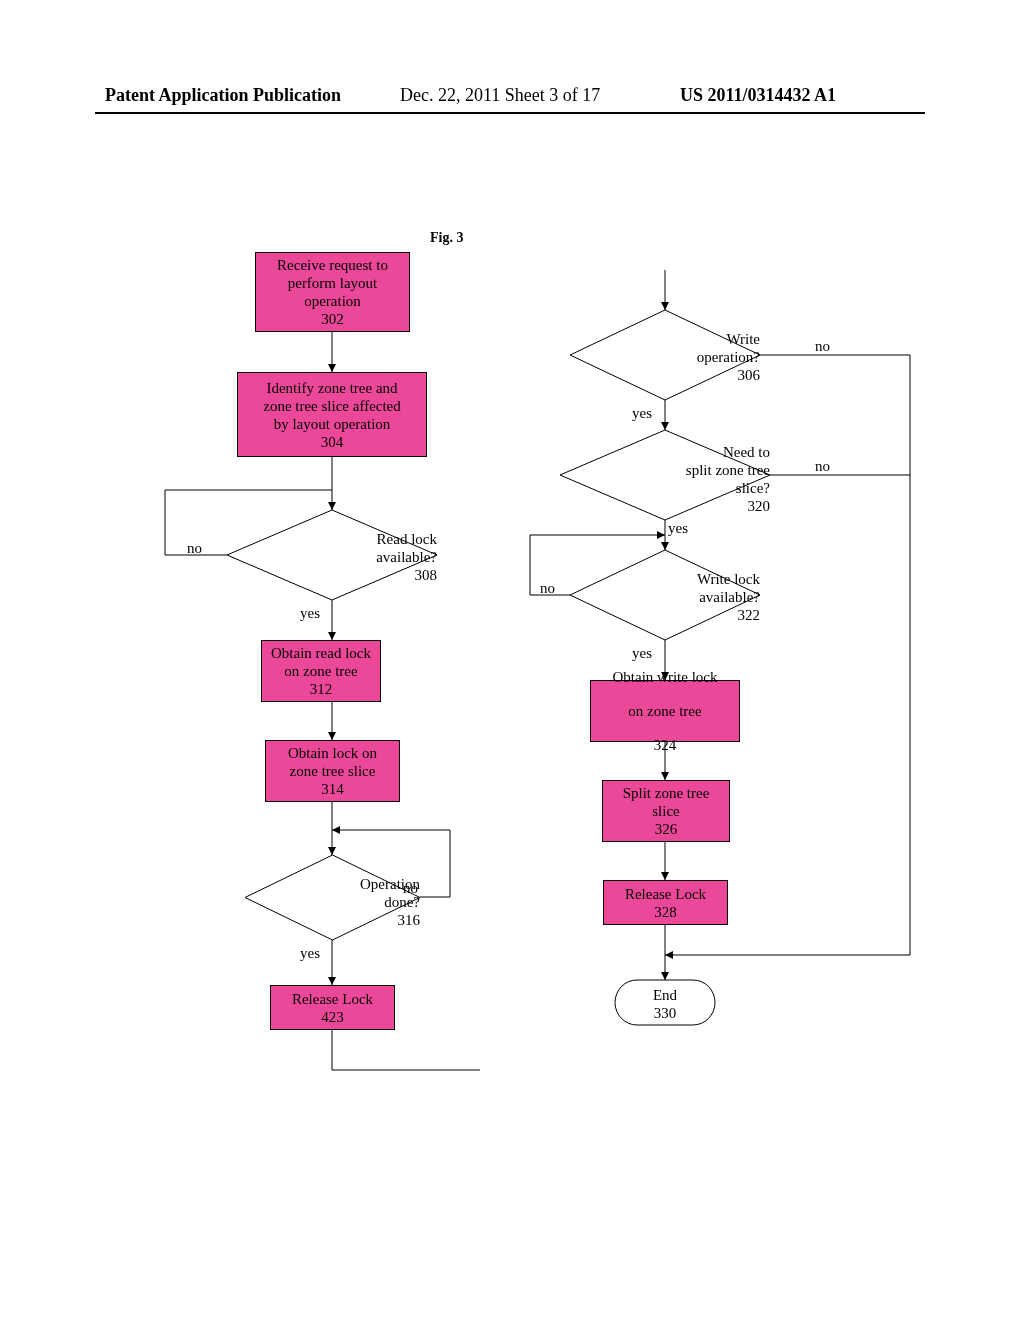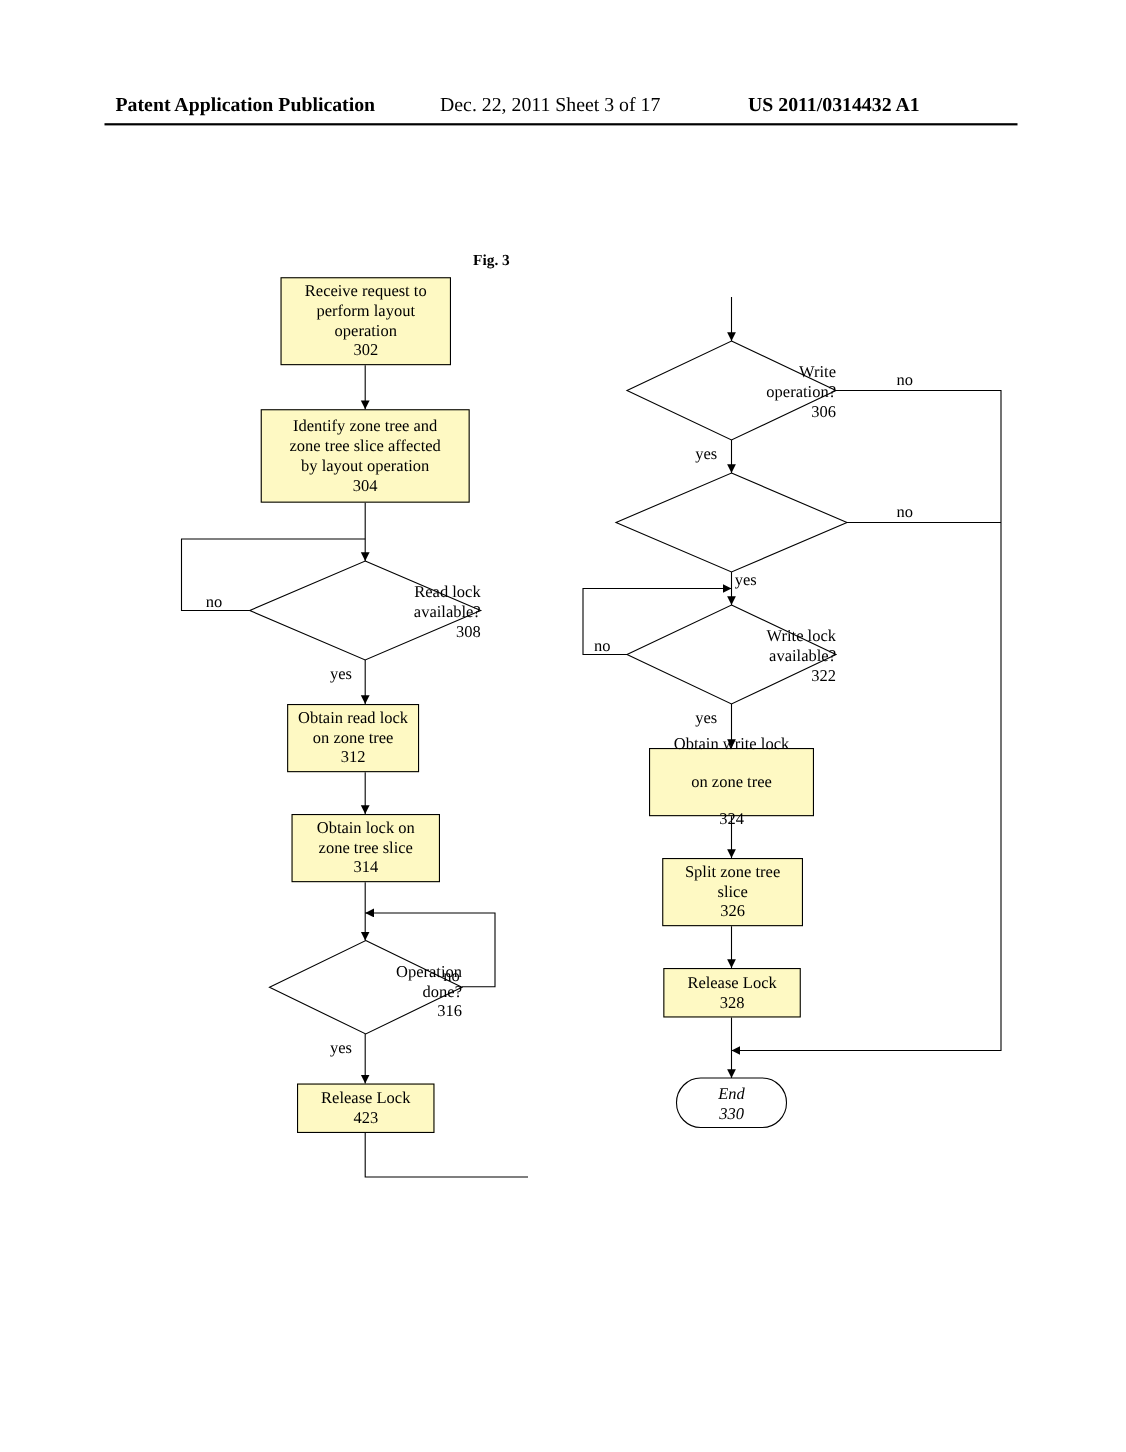--- a/index.html
+++ b/index.html
@@ -39,21 +39,21 @@
   .box {
     position: absolute;
     border: 1px solid #000;
     text-align: center;
     font-size: 15px;
     display: flex;
     flex-direction: column;
     justify-content: center;
     align-items: center;
     line-height: 1.2;
-    background: #fef9c3;
+    background: #ec4899;
     box-sizing: border-box;
     padding: 3px;
   }
   .diamond {
     position: absolute;
   }
   .diamond svg { position: absolute; top:0; left:0; }
   .diamond .dtext {
     position: absolute;
     width: 100%;
@@ -149,20 +149,26 @@
     <div>Write</div>
     <div>operation?</div>
     <div>306</div>
   </div>
 </div>
 
 <div class="diamond" style="left:560px; top:430px; width:210px; height:90px;">
   <svg width="210" height="90">
       <polygon class="arrow" points="105,0 210,45 105,90 0,45" fill="#fff"></polygon>
     </svg>
+  <div class="dtext" style="top:13px;">
+    <div>Need to</div>
+    <div>split zone tree</div>
+    <div>slice?</div>
+    <div>320</div>
+  </div>
 </div>
 
 <div class="diamond" style="left:570px; top:550px; width:190px; height:90px;">
   <svg width="190" height="90">
       <polygon class="arrow" points="95,0 190,45 95,90 0,45" fill="#fff"></polygon>
     </svg>
   <div class="dtext" style="top:20px;">
     <div>Write lock</div>
     <div>available?</div>
     <div>322</div>
@@ -183,21 +189,21 @@
 
 <div class="box" style="left:603px; top:880px; width:125px; height:45px;">
   <div>Release Lock</div>
   <div>328</div>
 </div>
 
 <div class="term" style="left:615px; top:980px; width:100px; height:45px;">
   <svg width="100" height="45">
     <path class="arrow" d="M 22 0 L 78 0 A 22 22.5 0 0 1 78 45 L 22 45 A 22 22.5 0 0 1 22 0 Z" fill="#fff"></path>
   </svg>
-  <div style="position:absolute; width:100%; top:6px;font-style:italic;">
+  <div style="position:absolute; width:100%; top:6px;">
     <div>End</div>
     <div>330</div>
   </div>
 </div>
 
 <svg style="position:absolute; left:0; top:0;" width="1024" height="1320">
   <defs>
     <marker id="ah" markerWidth="10" markerHeight="10" refX="8" refY="4" orient="auto">
       <path d="M0,0 L8,4 L0,8 Z" class="ahead"></path>
     </marker>

